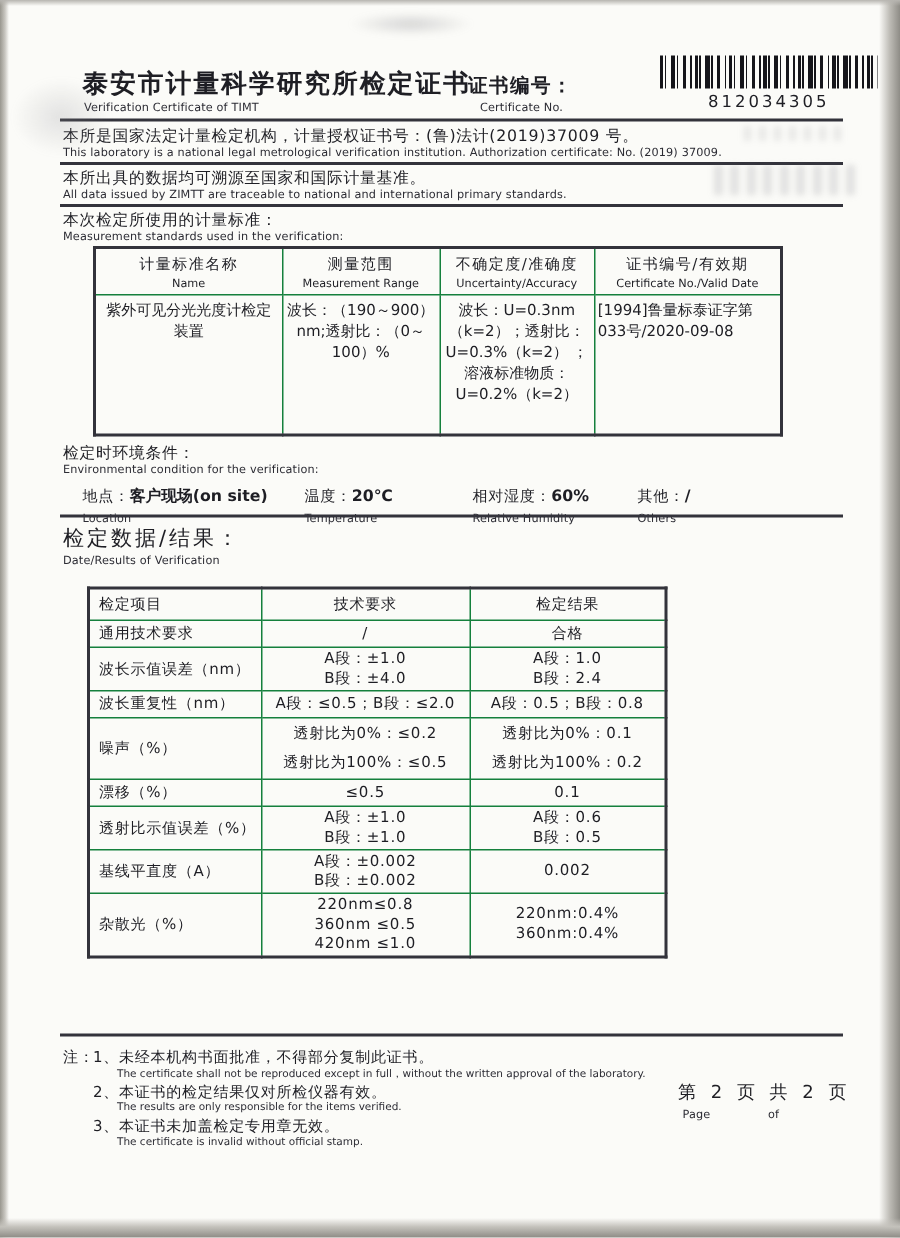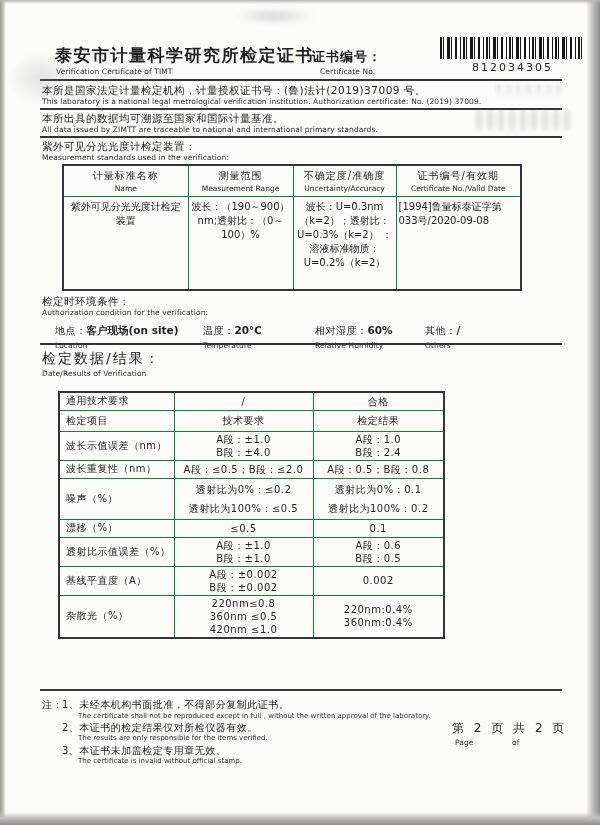--- a/index.html
+++ b/index.html
@@ -82,21 +82,21 @@
   <div class="abs cn" style="left:42px;top:84px;">本所是国家法定计量检定机构，计量授权证书号：(鲁)法计(2019)37009 号。</div>
   <div class="abs en" style="left:42px;top:97px;">This laboratory is a national legal metrological verification institution. Authorization certificate: No. (2019) 37009.</div>
 
   <div class="rule" style="top:108px;"></div>
 
   <div class="abs cn" style="left:42px;top:112px;">本所出具的数据均可溯源至国家和国际计量基准。</div>
   <div class="abs en" style="left:42px;top:125px;">All data issued by ZIMTT are traceable to national and international primary standards.</div>
 
   <div class="rule" style="top:136px;"></div>
 
-  <div class="abs cn" style="left:42px;top:140px;">紫外可见分光光度计检定装置：</div>
+  <div class="abs cn" style="left:42px;top:140px;">本次检定所使用的计量标准：</div>
   <div class="abs en" style="left:42px;top:153px;">Measurement standards used in the verification:</div>
 
   <table class="std-table" style="left:62px;top:164px;width:458px;">
     <colgroup>
         <col style="width:125px">
         <col style="width:105px">
         <col style="width:103px">
         <col style="width:125px">
       </colgroup>
     <tbody>
@@ -121,21 +121,21 @@
     <tr style="height:94px;">
       <td>紫外可见分光光度计检定装置</td>
       <td>波长：（190～900）nm;透射比：（0～100）%</td>
       <td>波长：U=0.3nm（k=2）；透射比：U=0.3%（k=2） ；溶液标准物质：U=0.2%（k=2）</td>
       <td class="left">[1994]鲁量标泰证字第033号/2020-09-08</td>
     </tr>
   </tbody>
     </table>
 
   <div class="abs cn" style="left:42px;top:295px;">检定时环境条件：</div>
-  <div class="abs en" style="left:42px;top:308px;">Authorization condition for the verification:</div>
+  <div class="abs en" style="left:42px;top:308px;">Environmental condition for the verification:</div>
 
   <div class="abs" style="left:55px;top:319px;">
     <span class="env-label">地点：</span><span class="env-value">客户现场(on site)</span>
     <div class="en" style="margin-top:3px;">Location</div>
   </div>
   <div class="abs" style="left:203px;top:319px;">
     <span class="env-label">温度：</span><span class="env-value">20℃</span>
     <div class="en" style="margin-top:3px;">Temperature</div>
   </div>
   <div class="abs" style="left:315px;top:319px;">
@@ -152,33 +152,33 @@
   <div class="abs sec-title" style="left:42px;top:350px;">检定数据/结果：</div>
   <div class="abs en" style="left:42px;top:369px;">Date/Results of Verification</div>
 
   <table class="res-table" style="left:58px;top:391px;width:385px;">
     <colgroup>
         <col style="width:115px">
         <col style="width:139px">
         <col style="width:131px">
       </colgroup>
     <tbody>
-        <tr style="height:18px;">
-      <td class="item">通用技术要求</td>
-      <td class="c">
-            <div class="ln">/</div>
-          </td>
-      <td class="c">
-            <div class="ln">合格</div>
-          </td>
-    </tr>
-    <tr style="height:21px;">
+        <tr style="height:21px;">
       <th class="item">检定项目</th>
       <th class="c">技术要求</th>
       <th class="c">检定结果</th>
+    </tr>
+    <tr style="height:18px;">
+      <td class="item">通用技术要求</td>
+      <td class="c">
+            <div class="ln">/</div>
+          </td>
+      <td class="c">
+            <div class="ln">合格</div>
+          </td>
     </tr>
     <tr style="height:28px;">
       <td class="item">波长示值误差（nm）</td>
       <td class="c">
         <div class="ln">A段：±1.0</div>
         <div class="ln">B段：±4.0</div>
       </td>
       <td class="c">
         <div class="ln">A段：1.0</div>
         <div class="ln">B段：2.4</div>

